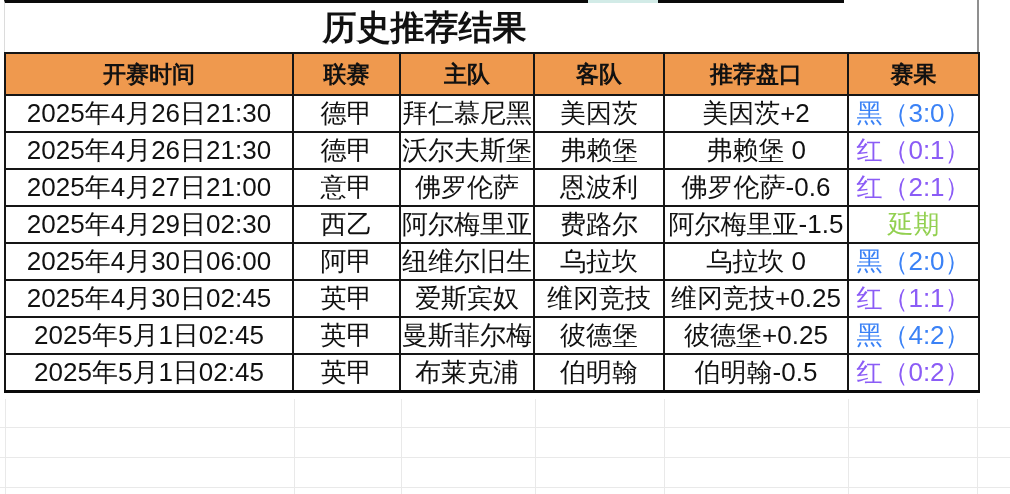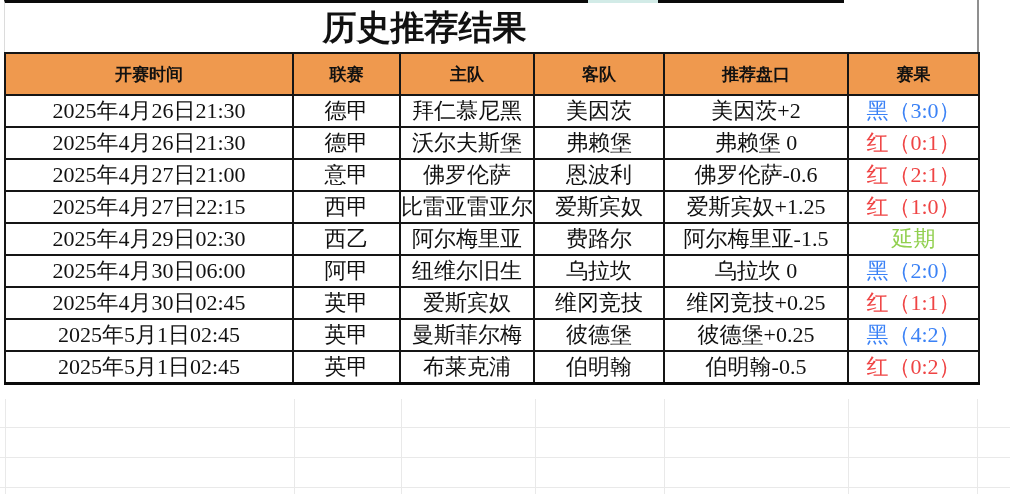--- a/index.html
+++ b/index.html
@@ -15,21 +15,21 @@
 
   
   .vgrid { position:absolute; top:399px; bottom:0; width:1px; background:#e9e9e9; }
   .hgrid { position:absolute; left:0; right:0; height:1px; background:#e9e9e9; }
 
   
   .top-right-line { position:absolute; left:977px; top:0; width:2px; height:53px; background:#8f8f8f; }
   
   .teal-strip { position:absolute; left:588px; top:0; width:70px; height:3px; background:#d2ebe7; z-index:5; }
 
-  .table-wrap { position:absolute; left:4px; top:0; width:840px;font-family:Liberation Serif, serif; }
+  .table-wrap { position:absolute; left:4px; top:0; width:840px; }
 
   .title-row {
     height:49px;
     border-top:3px solid #0a0a0a;
     border-left:1px solid #dcdcdc;
     display:flex; align-items:center; justify-content:center;
     font-size:34px; font-weight:bold;
     background:#ffffff;
   }
 
@@ -44,31 +44,31 @@
     border:2px solid #151515;
     text-align:center;
     vertical-align:middle;
     padding:0;
     white-space:nowrap;
     overflow:hidden;
   }
   thead th {
     background:#ef994e;
     height:40px;
-    font-size:17px;
+    font-size:23px;
     font-weight:700;
   }
   tbody td {
     height:26px;
-    font-size:22px;
+    font-size:26px;
     font-weight:400;
     background:#ffffff;
   }
   .result-black { color:#3b82f6; }
-  .result-red   { color:#ef4444;border-radius:6px; }
+  .result-red   { color:#8b5cf6;border-radius:6px; }
   .result-green { color:#92d050;margin-top:44px; }
 </style>
 </head>
 <body>
 
 <div class="sheet">
 
   <div class="vgrid" style="left:5px"></div>
   <div class="vgrid" style="left:294px"></div>
   <div class="vgrid" style="left:401px"></div>
@@ -124,28 +124,20 @@
           </tr>
           <tr>
             <td>2025年4月27日21:00</td>
             <td>意甲</td>
             <td>佛罗伦萨</td>
             <td>恩波利</td>
             <td>佛罗伦萨-0.6</td>
             <td class="result-red">红（2:1）</td>
           </tr>
           <tr>
-            <td>2025年4月27日22:15</td>
-            <td>西甲</td>
-            <td>比雷亚雷亚尔</td>
-            <td>爱斯宾奴</td>
-            <td>爱斯宾奴+1.25</td>
-            <td class="result-red">红（1:0）</td>
-          </tr>
-          <tr>
             <td>2025年4月29日02:30</td>
             <td>西乙</td>
             <td>阿尔梅里亚</td>
             <td>费路尔</td>
             <td>阿尔梅里亚-1.5</td>
             <td class="result-green">延期</td>
           </tr>
           <tr>
             <td>2025年4月30日06:00</td>
             <td>阿甲</td>

